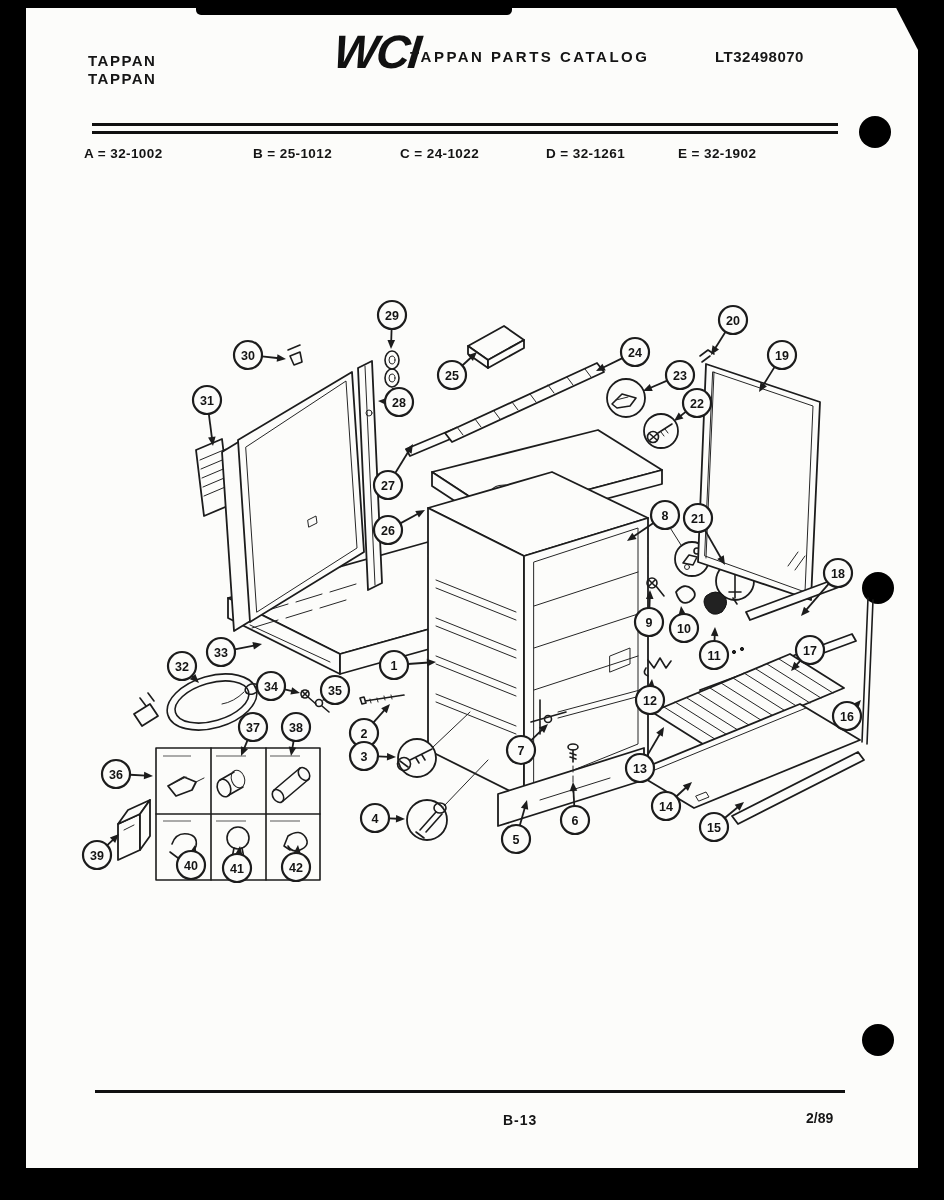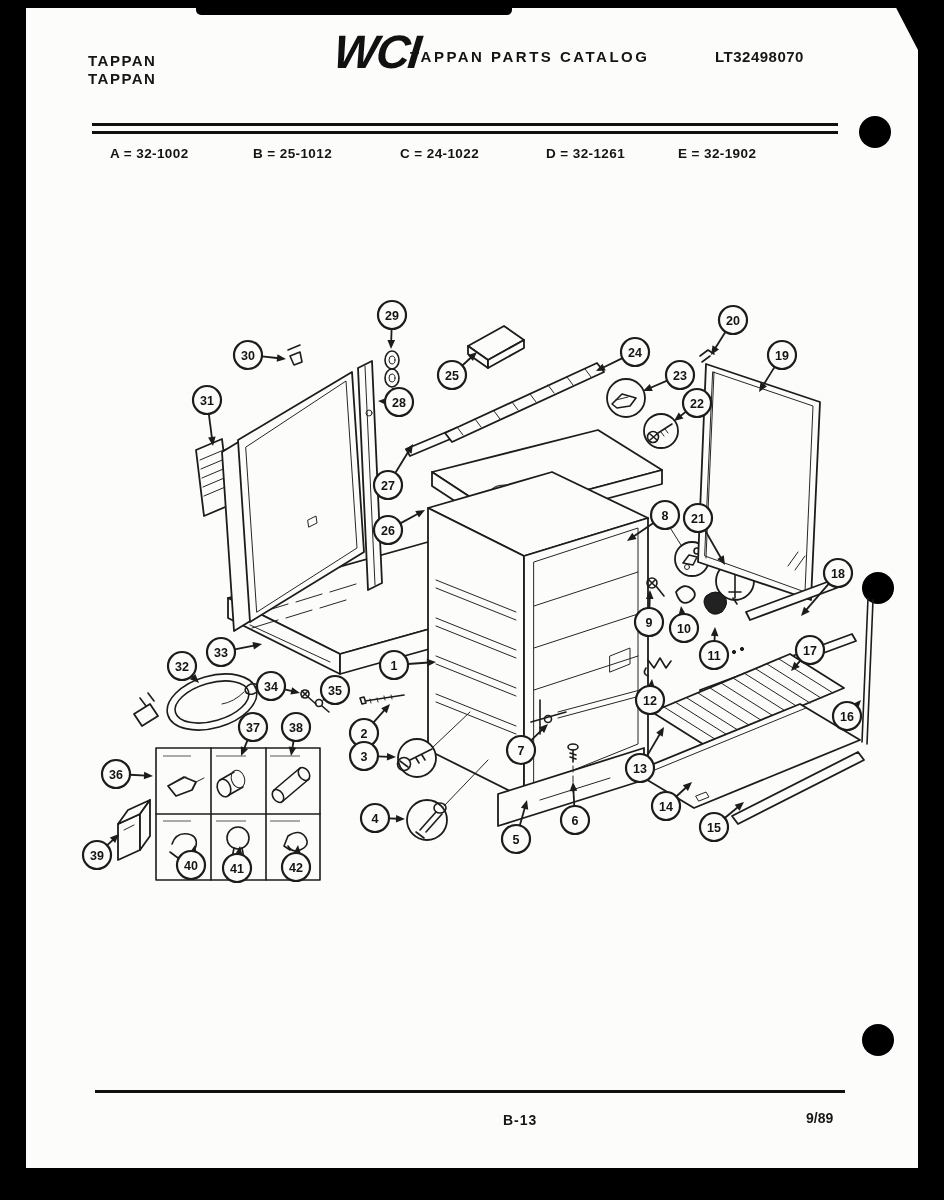--- a/index.html
+++ b/index.html
@@ -29,21 +29,21 @@
   .docnum{
     position:absolute;left:715px;top:48px;color:#161616;font-weight:bold;
     font-size:15px;letter-spacing:.5px;
   }
   .rule-double{
     position:absolute;left:92px;top:123px;width:746px;height:5px;
     border-top:3px solid #101010;border-bottom:3px solid #101010;
   }
   .models{position:absolute;left:0;top:146px;width:944px;height:20px;color:#141414;}
   .models span{position:absolute;font-weight:bold;font-size:13.5px;letter-spacing:.4px;}
-  .m0{left:110px}.m1{left:253px}.m2{left:400px}.m3{left:546px}.m4{left:678px}
+  .m0{left:84px}.m1{left:253px}.m2{left:400px}.m3{left:546px}.m4{left:678px}
   .rule-bottom{
     position:absolute;left:95px;top:1090px;width:750px;height:0;
     border-top:3px solid #101010;
   }
   .pgnum{position:absolute;left:455px;top:1112px;font-weight:bold;font-size:14px;color:#161616;letter-spacing:1px;padding-left:48px;}
   .revdate{position:absolute;left:806px;top:1110px;font-weight:bold;font-size:14px;color:#161616;}
   svg{position:absolute;left:0;top:0;}
   .ln{stroke:#1c1c1c;stroke-width:1.6;fill:none;stroke-linecap:round;stroke-linejoin:round;}
   .thin{stroke:#262626;stroke-width:1;fill:none;stroke-linecap:round;stroke-linejoin:round;}
   .fw{fill:#fcfcfa;stroke:#1c1c1c;stroke-width:1.8;stroke-linejoin:round;}
@@ -549,13 +549,13 @@
         <line x1="297.26750044459527" y1="853.0574951094521" x2="297.36624977770236" y2="851.9712524452739" stroke="#1c1c1c" stroke-width="1.8"></line>
         <polygon points="298,845 300.9695724701946,854.3070746931709 293.4007841010401,853.6190030232477" fill="#1c1c1c"></polygon>
         <circle cx="296" cy="867" r="14" fill="#fcfcfa" stroke="#1c1c1c" stroke-width="2.2"></circle>
         <text x="296" y="871.5" class="callout-text">42</text>
       </g>
     </g>
 </svg>
 
 <div class="rule-bottom"></div>
 <div class="pgnum">B-13</div>
-<div class="revdate">9/89</div>
+<div class="revdate">2/89</div>
 
 </body></html>

